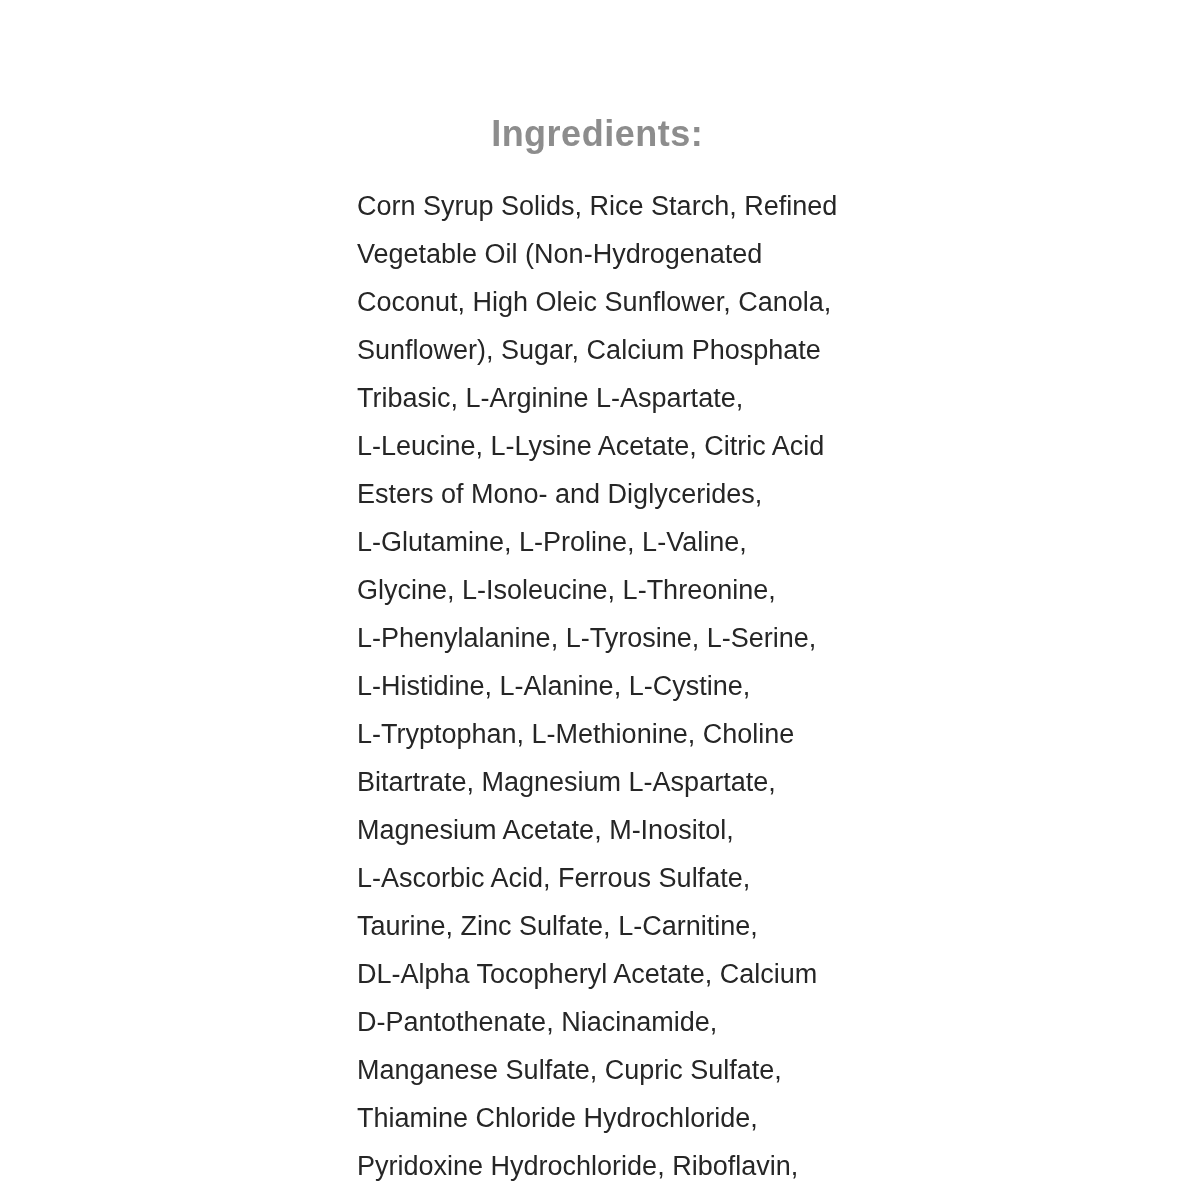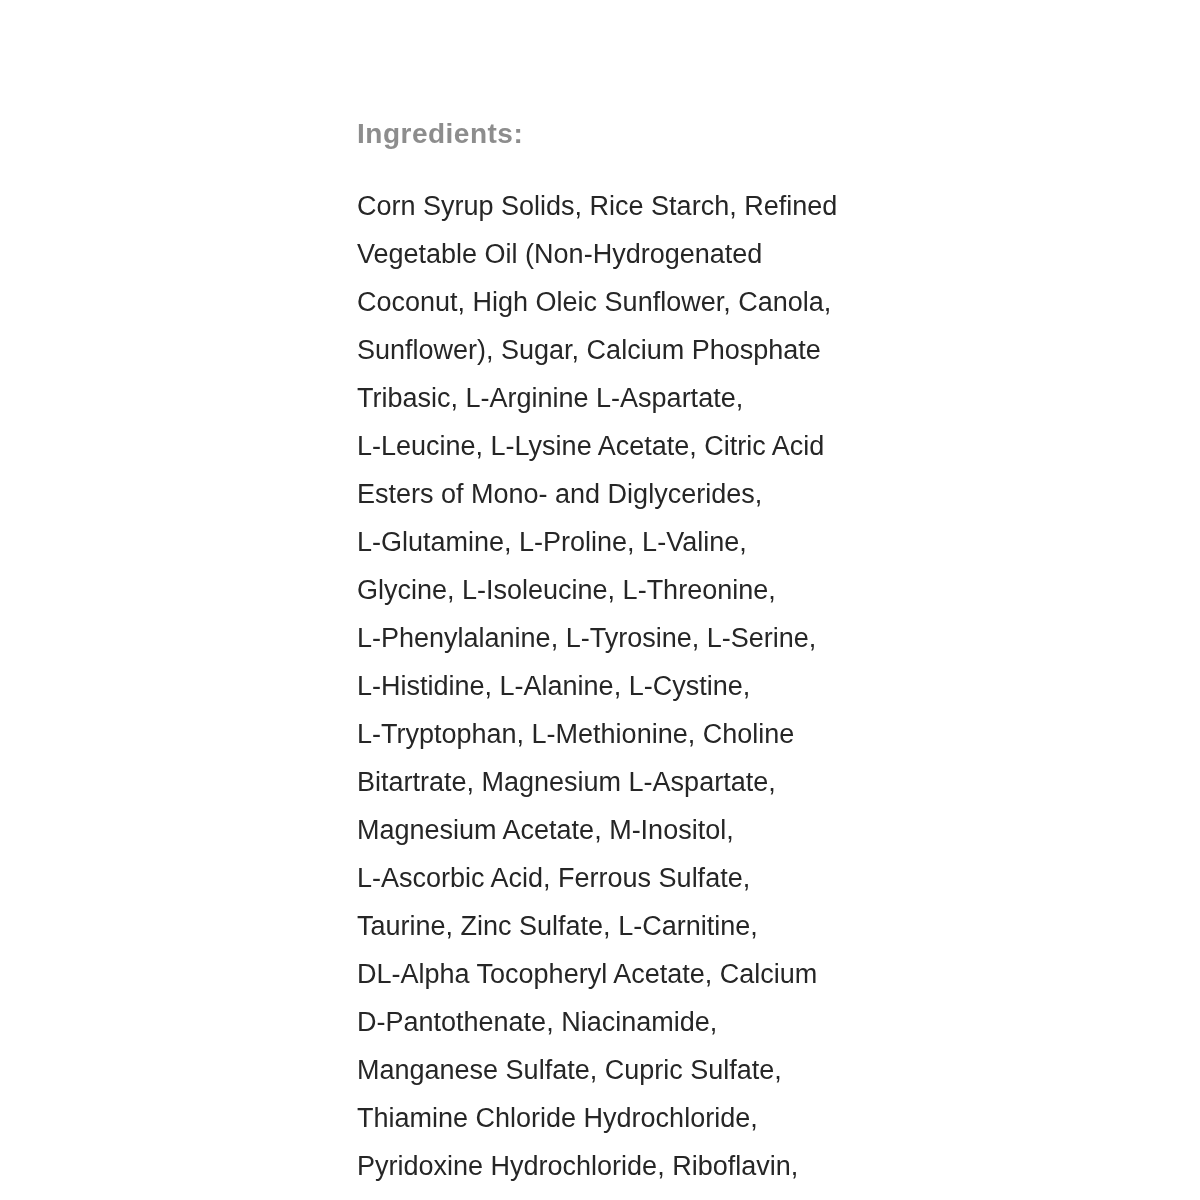--- a/index.html
+++ b/index.html
@@ -15,25 +15,26 @@
     overflow: hidden;
     font-family: "Liberation Sans", "DejaVu Sans", sans-serif;
   }
   .label-block {
     position: absolute;
     left: 357px;
     top: 110px;
   }
   .ingredients-heading {
     margin: 0 0 24px 0;
-    font-size: 28px;
+    font-size: 36px;
     line-height: 48px;
     font-weight: 700;
     letter-spacing: 0.5px;
     color: #8d8d8d;
+    text-align: center;
   }
   .ingredients-text {
     margin: 0;
     font-size: 27px;
     line-height: 48px;
     font-weight: 400;
     color: #262626;
     white-space: pre-line;
   }
 </style>

